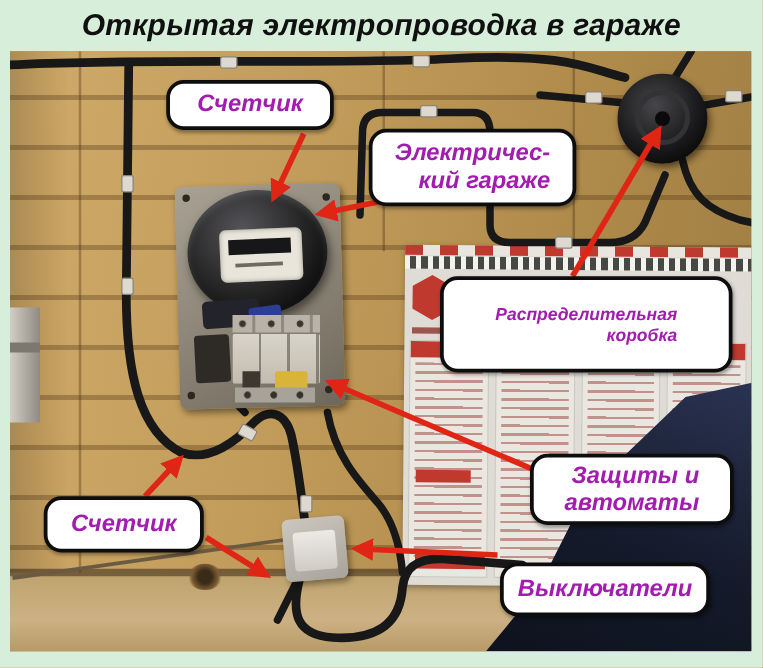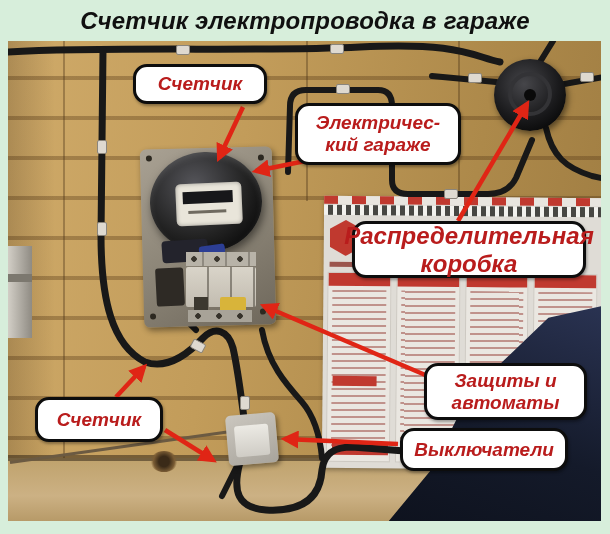--- a/index.html
+++ b/index.html
@@ -87,38 +87,38 @@
   
   .clip{background:#ded9d0;border:1px solid #8a857c;border-radius:2px;}
   .clip.h{width:12px;height:8px;} .clip.v{width:8px;height:12px;}
   
   .layer{left:0;top:0;width:610px;height:534px;pointer-events:none;}
   .cable{fill:none;stroke:var(--cable);stroke-linecap:round;stroke-linejoin:round;}
   .arrow{stroke:var(--arrow);stroke-width:4.5;}
   .ah{fill:var(--arrow);}
   
   .callout{position:absolute;background:var(--label-bg);border:3px solid var(--label-border);border-radius:14px;
-    color:#b91c1c;font:italic 700 19px/1.15 "Liberation Sans",sans-serif;text-align:center;
+    color:#a21caf;font:italic 700 19px/1.15 "Liberation Sans",sans-serif;text-align:right;
     display:flex;align-items:center;justify-content:center;white-space:pre-line;box-sizing:border-box;padding:2px 8px;
     box-shadow:1px 2px 3px rgba(0,0,0,.35);}
   .c-meter{left:133px;top:64px;width:134px;height:40px;}
   .c-panel{left:295px;top:103px;width:166px;height:62px;}
-  .c-junction{left:352px;top:221px;width:234px;height:57px;font-size:24px;}
+  .c-junction{left:352px;top:221px;width:234px;height:77px;font-size:14px;}
   .c-breakers{left:424px;top:363px;width:163px;height:57px;}
   .c-cables{left:35px;top:397px;width:128px;height:45px;}
-  .c-switches{left:400px;top:428px;width:168px;height:43px;}
+  .c-switches{left:400px;top:450px;width:168px;height:43px;}
   .url-pill{position:absolute;left:352px;top:498px;width:252px;height:28px;background:#fdfdf8;border:3px solid #0d0d0d;
     border-radius:16px;display:flex;align-items:center;justify-content:center;box-sizing:border-box;
     font:italic 700 18px/1 "Liberation Sans",sans-serif;color:var(--url-text);}
 </style>
 </head>
 <body>
 
 <div class="frame">
-  <div class="title">Счетчик электропроводка в гараже</div>
+  <div class="title">Открытая электропроводка в гараже</div>
 
   <div class="photo">
     <div class="scene">
       <div class="wall"></div>
       <div class="seam seam1"></div>
       <div class="seam seam2"></div>
       <div class="seam seam3"></div>
       <div class="floor"></div>
       <div class="floor-shadow"></div>
       <div class="floor-line"></div>

